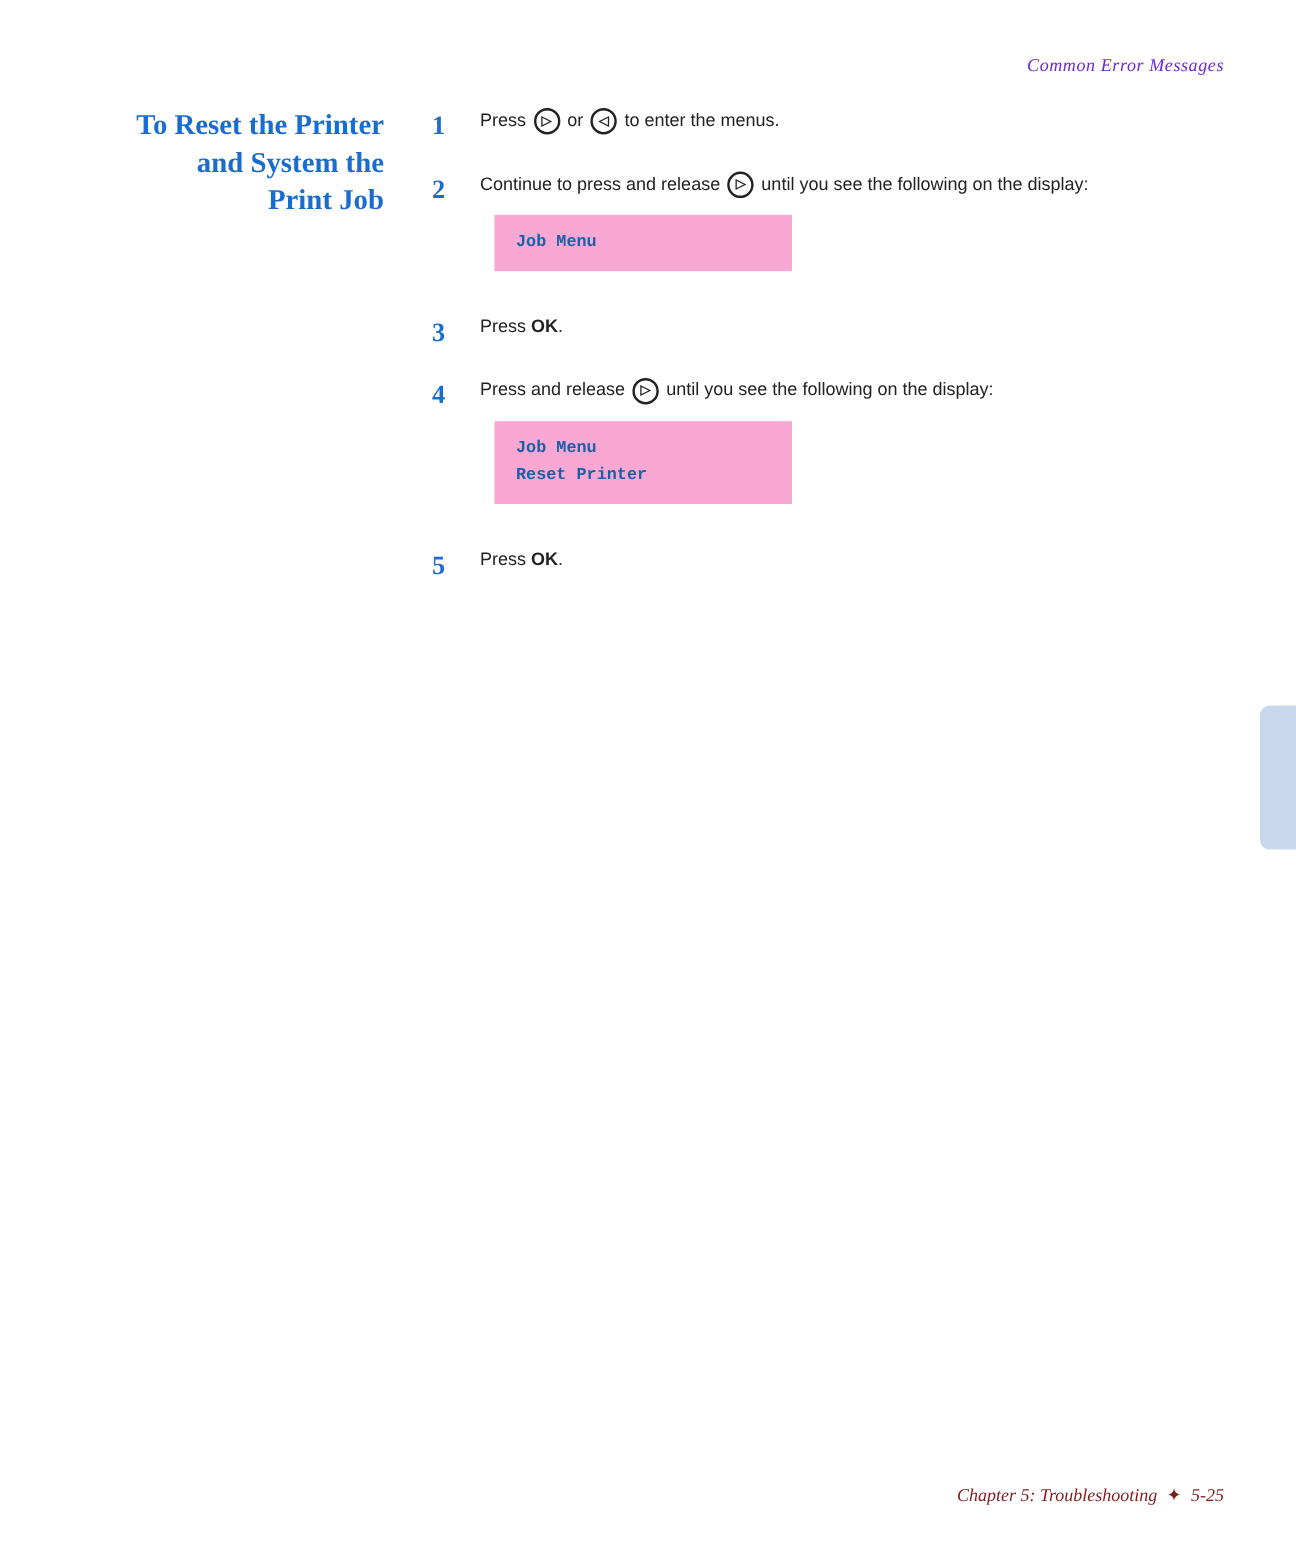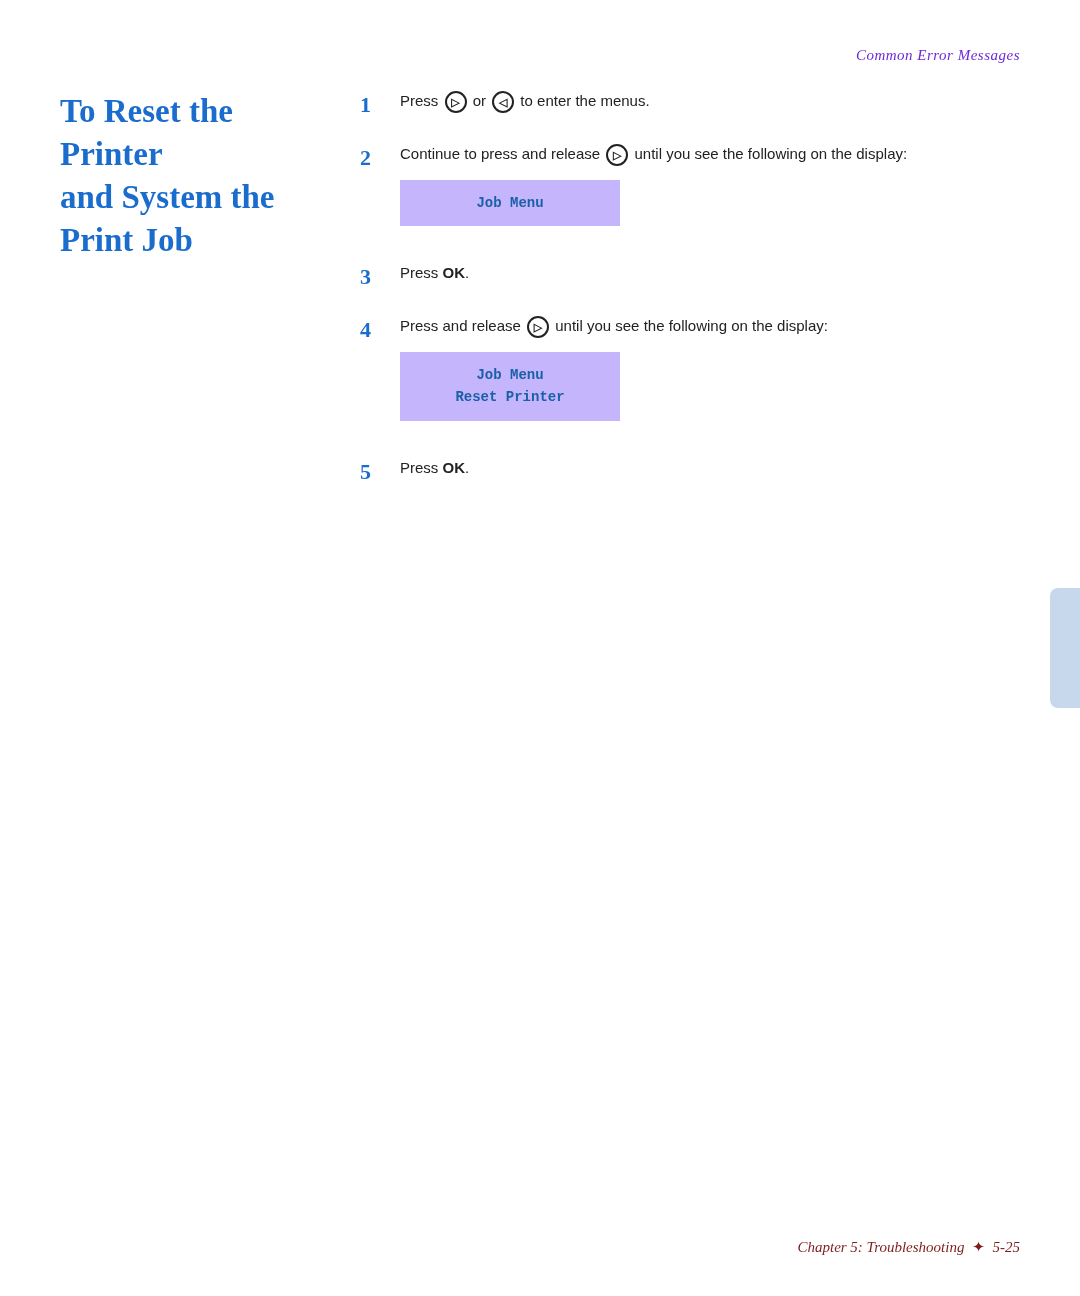--- a/index.html
+++ b/index.html
@@ -29,23 +29,23 @@
 
     .left-column {
       position: absolute;
       top: 90px;
       left: 60px;
       width: 260px;
     }
 
     .section-title {
       color: #1a6dcc;
-      font-size: 33px;
-      font-weight: bold;
-      text-align: left;
+      font-size: 24px;
+      font-weight: bold;
+      text-align: right;
       line-height: 1.3;
     }
 
     .right-column {
       position: absolute;
       top: 90px;
       left: 360px;
       right: 60px;
     }
 
@@ -62,21 +62,20 @@
       min-width: 30px;
       margin-right: 10px;
       line-height: 1.4;
     }
 
     .step-text {
       font-size: 15px;
       color: #222;
       line-height: 1.5;
       font-family: Arial, sans-serif;
-      text-align: center;
     }
 
     .step-text .bold {
       font-weight: bold;
     }
 
     .btn-icon {
       display: inline-flex;
       align-items: center;
       justify-content: center;
@@ -85,25 +84,25 @@
       border: 2px solid #222;
       border-radius: 50%;
       font-size: 11px;
       font-weight: bold;
       vertical-align: middle;
       margin: 0 2px;
       color: #222;
     }
 
     .display-box {
-      background: #c4b5fd;
+      background: #f9a8d4;
       border: none;
       padding: 12px 18px;
-      margin: 14px 0 14px 0;
-      width: 220px;
+      margin: 14px 0 14px 12px;
+      width: 248px;
       font-family: 'Courier New', monospace;
       font-size: 14px;
       color: #1a5fa8;
       font-weight: bold;
       line-height: 1.6;
     }
 
     .note-box {
       display: flex;
       align-items: flex-start;

